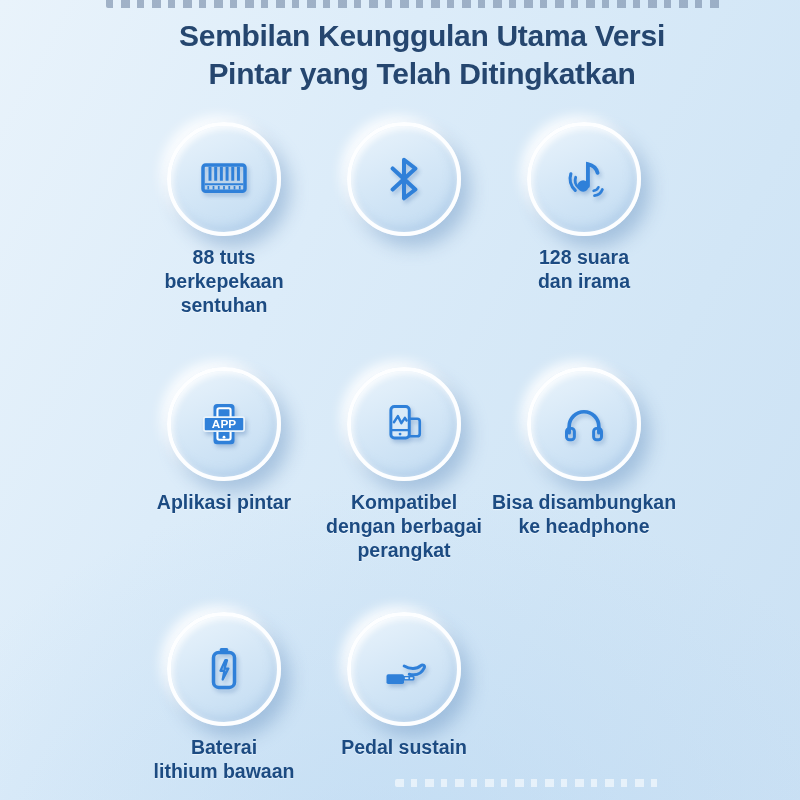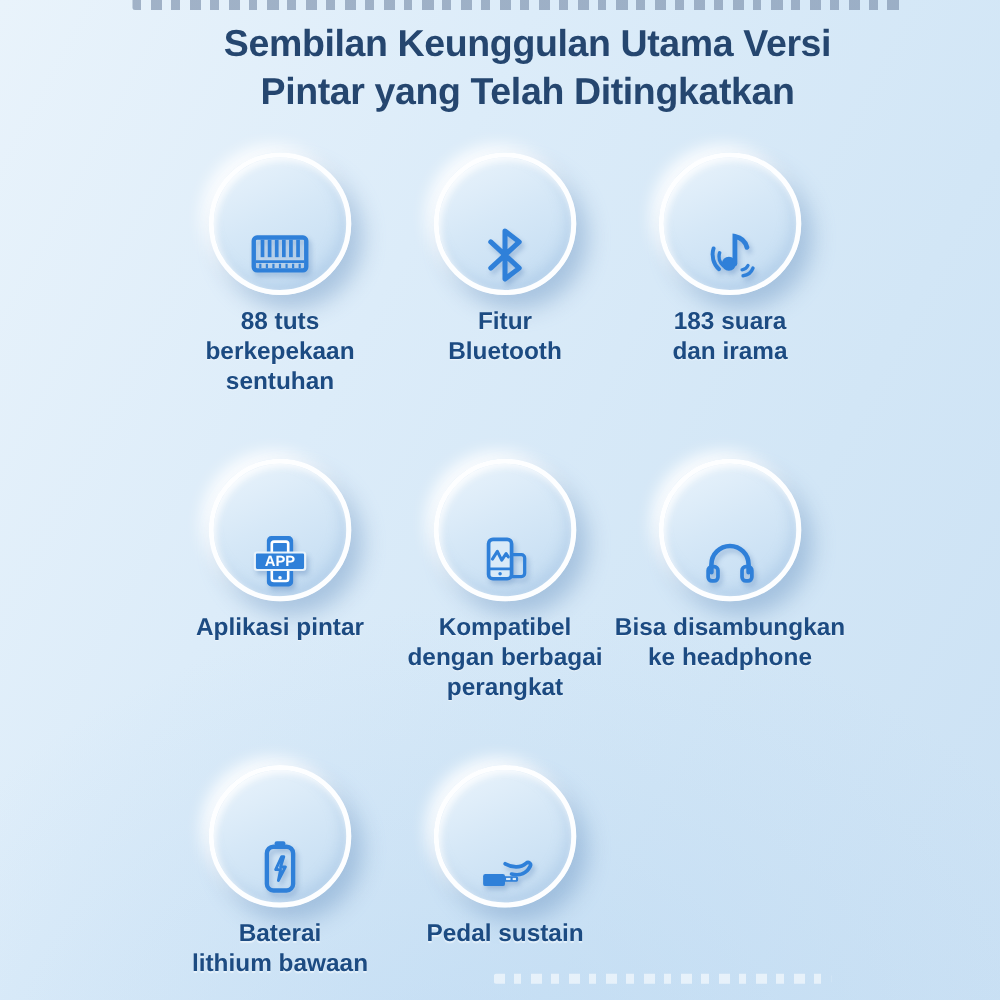--- a/index.html
+++ b/index.html
@@ -43,21 +43,21 @@
   .cell{display:flex;flex-direction:column;align-items:center;}
   .circle{
     width:106px;height:106px;border-radius:50%;
     border:4px solid #fdfeff;
     background:linear-gradient(155deg,#e7f2fb 8%,#d6e8f7 45%,#c3dcf2 95%);
     box-shadow:
       9px 11px 18px rgba(112,152,196,.48),
       -6px -6px 12px rgba(255,255,255,.9),
       inset 2px 3px 6px rgba(255,255,255,.85),
       inset -4px -5px 10px rgba(148,184,220,.35);
-    display:flex;align-items:flex-end;justify-content:center;
+    display:flex;align-items:center;justify-content:center;
     flex:0 0 auto;
   }
   .circle svg{filter:drop-shadow(2px 3px 2px rgba(100,140,190,.45));}
   .label{
     margin-top:9px;width:210px;margin-left:-15px;margin-right:-15px;
     text-align:center;white-space:pre-line;
     color:#1c4b82;font-weight:bold;font-size:19.5px;line-height:24px;
     text-shadow:0 1px 1px rgba(255,255,255,.55);
   }
 </style>
@@ -102,36 +102,34 @@
 sentuhan</div>
   </div>
 
 
   <div class="cell">
     <div class="circle">
       <svg width="56" height="56" viewBox="0 0 64 64">
         <path d="M19 20 L45 44 L32 54 L32 10 L45 20 L19 44" fill="none" stroke="#2f80d9" stroke-width="4.6" stroke-linecap="round" stroke-linejoin="round"></path>
       </svg>
     </div>
-    <div class="label">Fitur
-Bluetooth</div>
   </div>
 
   <div class="cell">
     <div class="circle">
       <svg width="56" height="56" viewBox="0 0 64 64">
         <circle cx="31" cy="40" r="6.5" fill="#2f80d9"></circle>
         <path d="M36.5 40 V15 q9 2 11 10" fill="none" stroke="#2f80d9" stroke-width="4.4" stroke-linecap="round"></path>
         <path d="M17 26 a18 18 0 0 0 5 19" fill="none" stroke="#2f80d9" stroke-width="3.6" stroke-linecap="round"></path>
         <path d="M22.5 30 a11 11 0 0 0 3.5 12" fill="none" stroke="#2f80d9" stroke-width="3.2" stroke-linecap="round"></path>
         <path d="M44 51 a11 11 0 0 0 9 -7" fill="none" stroke="#2f80d9" stroke-width="3.2" stroke-linecap="round"></path>
         <path d="M43 45.5 a7 7 0 0 0 5.5 -4" fill="none" stroke="#2f80d9" stroke-width="3" stroke-linecap="round"></path>
       </svg>
     </div>
-    <div class="label">183 suara
+    <div class="label">128 suara
 dan irama</div>
   </div>
 
   <div class="cell">
     <div class="circle">
       <svg width="56" height="56" viewBox="0 0 64 64">
         <rect x="20" y="9" width="24" height="46" rx="4" fill="#2f80d9"></rect>
         <rect x="24.5" y="14" width="15" height="36" rx="2" fill="none" stroke="#ffffff" stroke-width="2.4"></rect>
         <circle cx="32" cy="47" r="1.6" fill="#ffffff"></circle>
         <rect x="9" y="24" width="46" height="16" rx="2" fill="#2f80d9" stroke="#e9f3fb" stroke-width="2"></rect>

